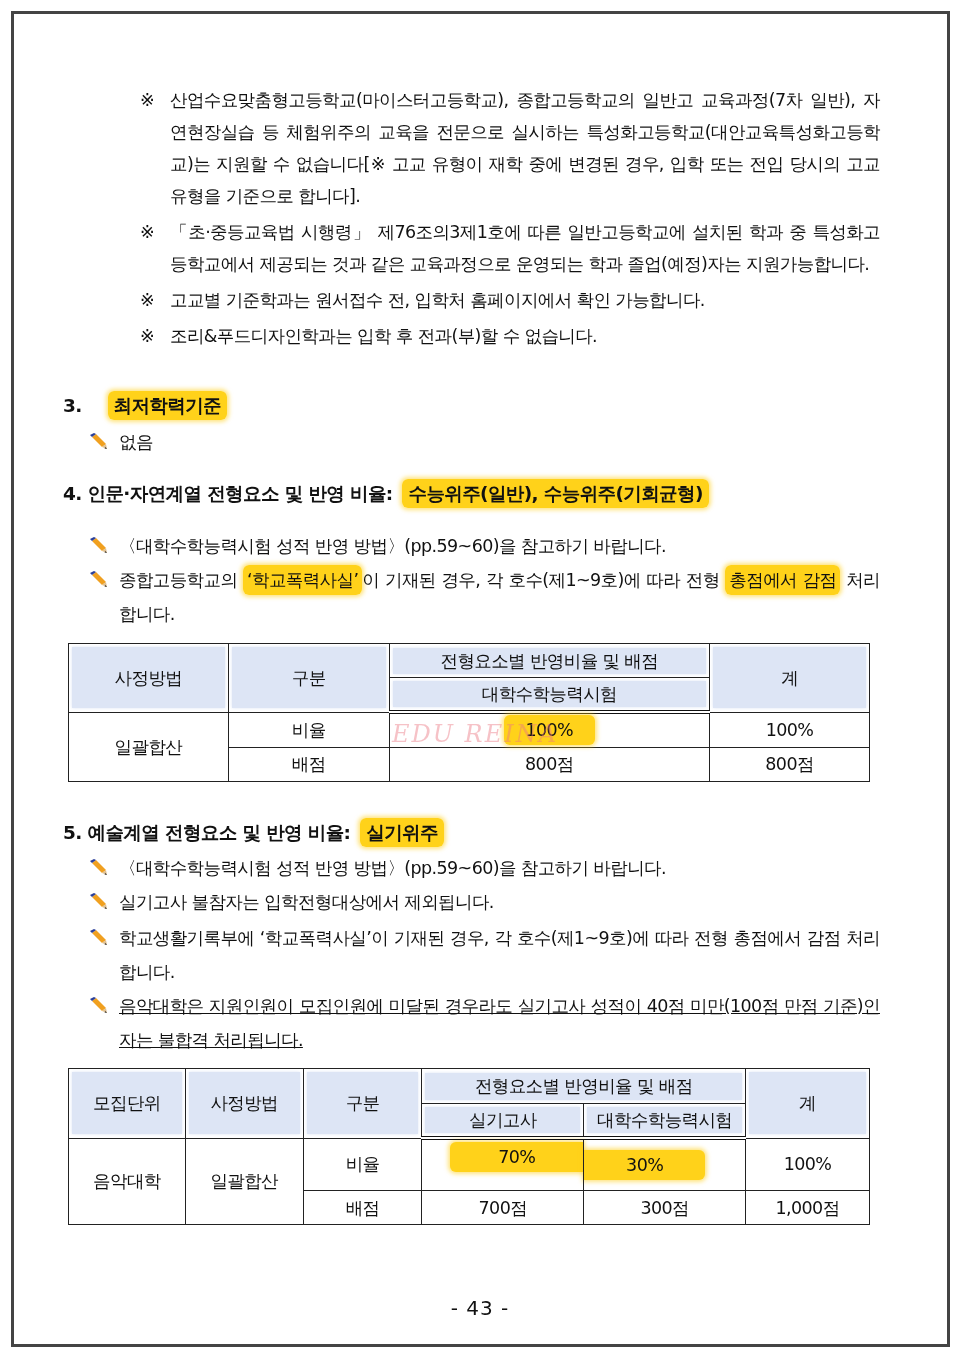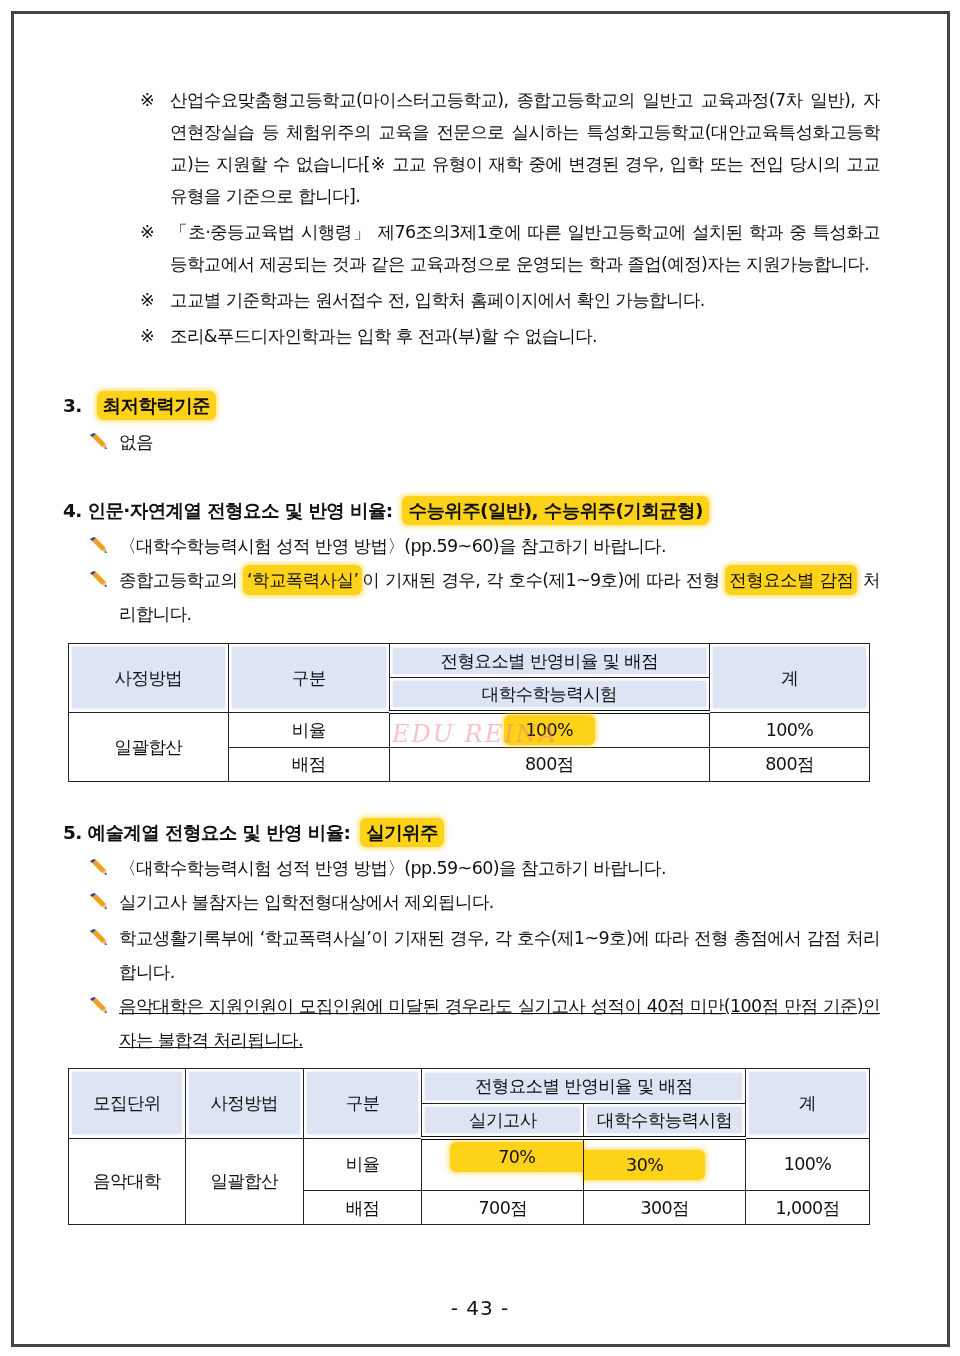--- a/index.html
+++ b/index.html
@@ -54,54 +54,54 @@
   <span class="mark">※</span>
   <div class="body">고교별 기준학과는 원서접수 전, 입학처 홈페이지에서 확인 가능합니다.</div>
 </div>
 <div class="note" style="top:320px;">
   <span class="mark">※</span>
   <div class="body">조리&amp;푸드디자인학과는 입학 후 전과(부)할 수 없습니다.</div>
 </div>
 
 <div class="heading" style="top:391px;">
   <span>3.</span>
-  <span class="hl" style="margin-left:9px;">최저학력기준</span>
+  <span class="hl" style="margin-left:20px;">최저학력기준</span>
 </div>
 <div class="bullet" style="top:425px;">
   <svg class="pencil" viewBox="0 0 18 18">
     <polygon points="2,4 6,1 16,11 12,14" fill="#f0a020"></polygon>
     <polygon points="2,4 6,1 4,0 0,2" fill="#2a3f9a"></polygon>
     <polygon points="12,14 16,11 17,16" fill="#e0c090"></polygon>
     <polygon points="15.5,14 17,16 14.5,15.5" fill="#333"></polygon>
   </svg>
   <div class="body">없음</div>
 </div>
 
-<div class="heading" style="top:496px;">
+<div class="heading" style="top:479px;">
   <span>4.</span>
   <span>인문·자연계열 전형요소 및 반영 비율:</span>
   <span class="hl" style="margin-left:4px;">수능위주(일반), 수능위주(기회균형)</span>
 </div>
 <div class="bullet" style="top:529px;">
   <svg class="pencil" viewBox="0 0 18 18">
     <polygon points="2,4 6,1 16,11 12,14" fill="#f0a020"></polygon>
     <polygon points="2,4 6,1 4,0 0,2" fill="#2a3f9a"></polygon>
     <polygon points="12,14 16,11 17,16" fill="#e0c090"></polygon>
     <polygon points="15.5,14 17,16 14.5,15.5" fill="#333"></polygon>
   </svg>
   <div class="body">〈대학수학능력시험 성적 반영 방법〉(pp.59~60)을 참고하기 바랍니다.</div>
 </div>
 <div class="bullet" style="top:563px;">
   <svg class="pencil" viewBox="0 0 18 18">
     <polygon points="2,4 6,1 16,11 12,14" fill="#f0a020"></polygon>
     <polygon points="2,4 6,1 4,0 0,2" fill="#2a3f9a"></polygon>
     <polygon points="12,14 16,11 17,16" fill="#e0c090"></polygon>
     <polygon points="15.5,14 17,16 14.5,15.5" fill="#333"></polygon>
   </svg>
-  <div class="body"><span>종합고등학교의 </span><span class="hl-inline">‘학교폭력사실’</span><span>이 기재된 경우, 각 호수(제1~9호)에 따라 전형 </span><span class="hl-inline">전형요소별 감점</span><span> 처리합니다.</span></div>
+  <div class="body"><span>종합고등학교의 </span><span class="hl-inline">‘학교폭력사실’</span><span>이 기재된 경우, 각 호수(제1~9호)에 따라 전형 </span><span class="hl-inline">총점에서 감점</span><span> 처리합니다.</span></div>
 </div>
 
 <table class="grid" style="left:68px; top:643px; width:802px;">
   <colgroup>
       <col style="width:160px">
       <col style="width:161px">
       <col style="width:321px">
       <col style="width:160px">
     </colgroup>
   <tbody>

